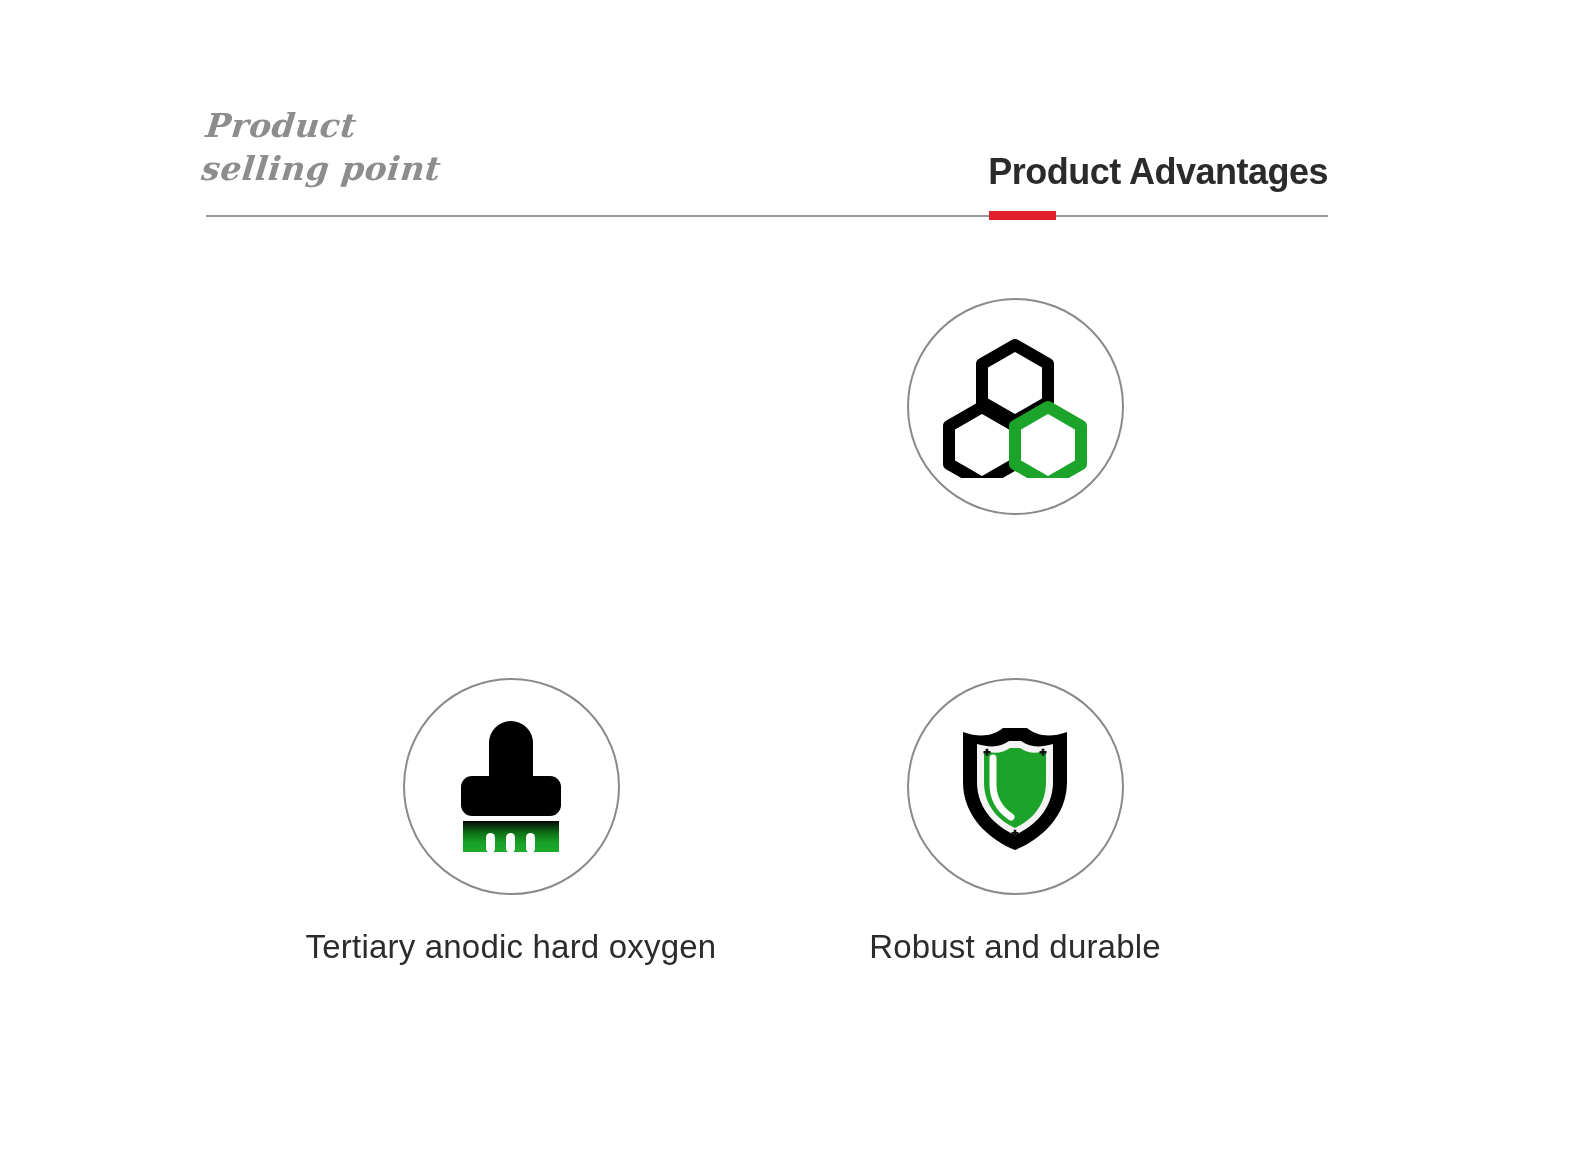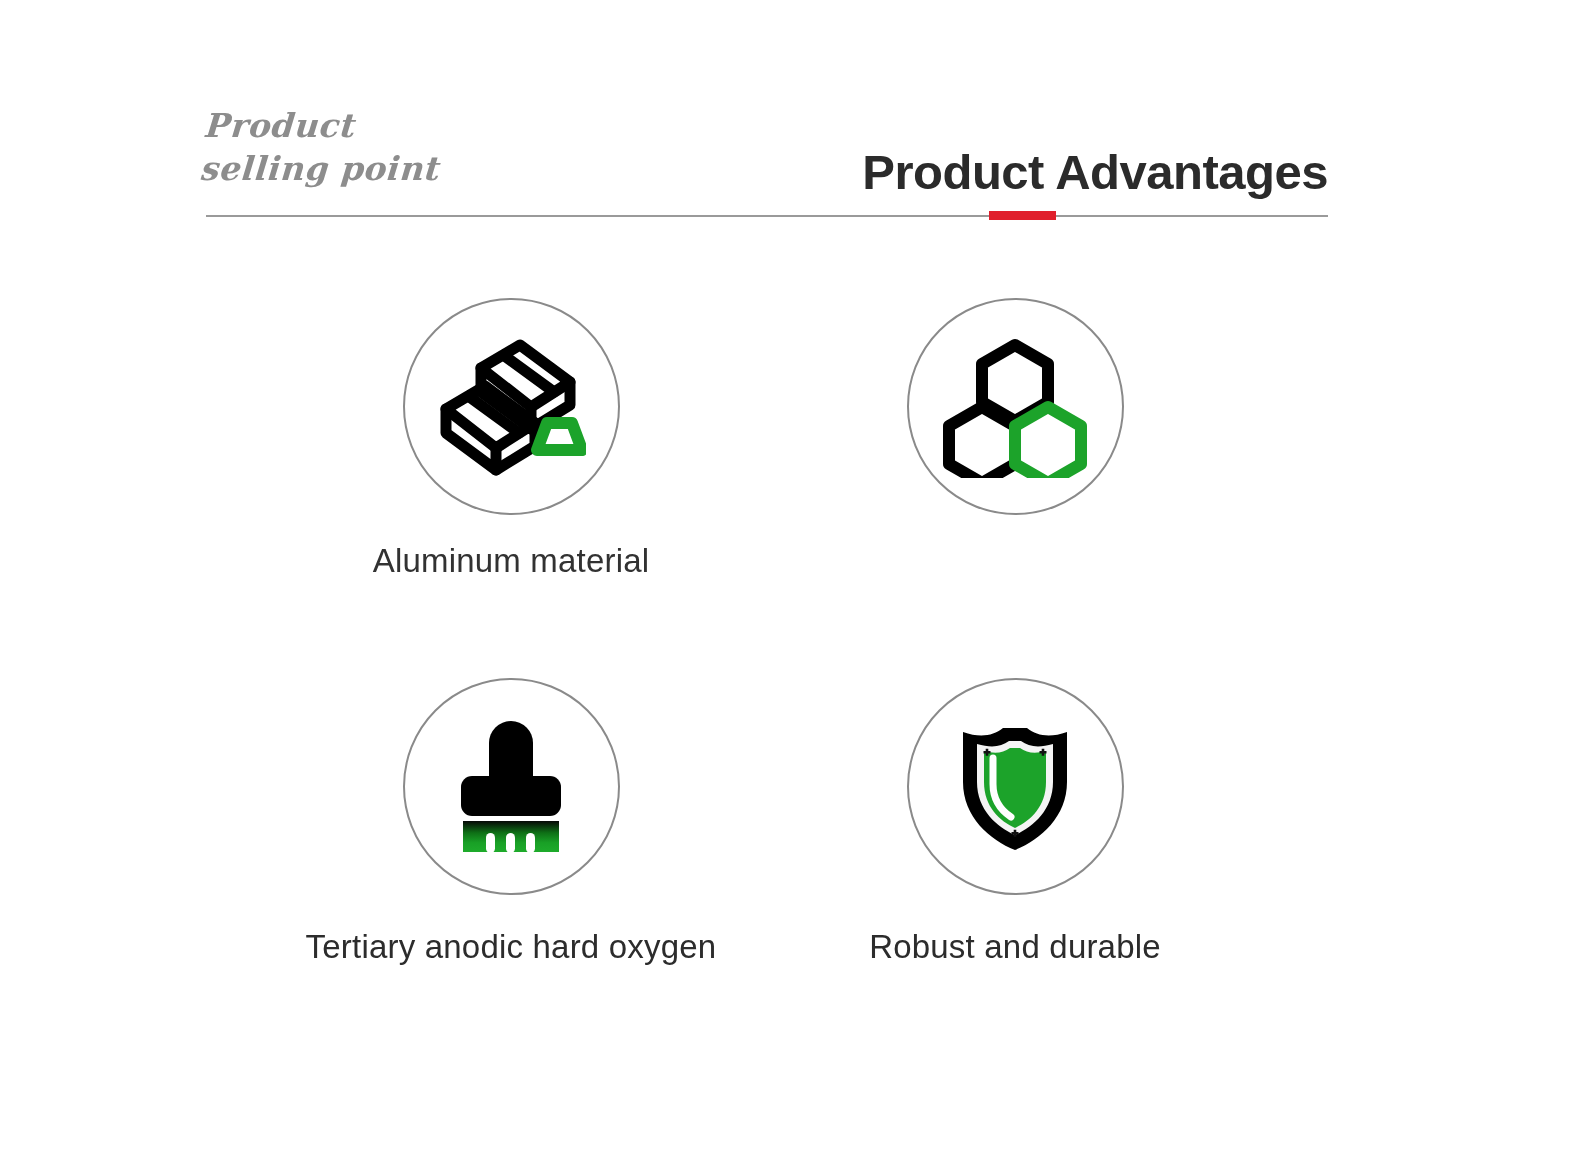--- a/index.html
+++ b/index.html
@@ -39,21 +39,21 @@
     transform: skewX(-6deg);
     white-space: pre-line;
   }
   .page-title {
     position: absolute;
     right: 252px;
     top: 142px;
     color: #2b2b2b;
     font-family: "Liberation Sans", sans-serif;
     font-weight: bold;
-    font-size: 49px;
+    font-size: 36px;
     line-height: 60px;
     letter-spacing: -0.5px;
     white-space: nowrap;
   }
   .divider {
     position: absolute;
     left: 206px;
     top: 215px;
     width: 1122px;
     height: 2px;
@@ -126,47 +126,20 @@
 selling point</div>
 
   <div class="page-title">Product Advantages</div>
 
   <div class="divider"></div>
   <div class="divider-accent"></div>
 </div>
 
 <div class="grid">
 
-  <div class="feature c0 r0">
-    <div class="icon-circle">
-      <span>
-        <svg width="150" height="140" viewBox="0 0 150 140">
-
-          <g fill="none" stroke="#000000" stroke-width="11" stroke-linecap="round" stroke-linejoin="round">
-            <path d="M45 31 L84 8 L134 45 L95 70 Z"></path>
-            <path d="M45 31 L45 55 L95 92 L95 70"></path>
-            <path d="M134 45 L134 68 L95 92"></path>
-            <path d="M70 20 L118 55"></path>
-          </g>
-
-          <g fill="none" stroke="#000000" stroke-width="11" stroke-linecap="round" stroke-linejoin="round">
-            <path d="M10 72 L49 49 L99 86 L60 111 Z"></path>
-            <path d="M10 72 L10 96 L60 133 L60 111"></path>
-            <path d="M99 86 L99 109 L60 133"></path>
-            <path d="M35 61 L83 96"></path>
-          </g>
-
-          <g fill="none" stroke="#1ca32a" stroke-width="12" stroke-linecap="round" stroke-linejoin="round">
-            <path d="M111 86 L136 86 L146 113 L101 113 Z"></path>
-          </g>
-        </svg>
-      </span>
-    </div>
-    <div class="feature-label">Aluminum material</div>
-  </div>
 
   <div class="feature c1 r0">
     <div class="icon-circle">
       <span>
         <svg width="150" height="142" viewBox="0 0 150 142">
           <g fill="none" stroke-width="12" stroke-linejoin="round">
 
             <polygon points="75,9 108,28 108,66 75,85 42,66 42,28" stroke="#000000"></polygon>
 
             <polygon points="42,71 75,90 75,128 42,147 9,128 9,90" stroke="#000000"></polygon>

